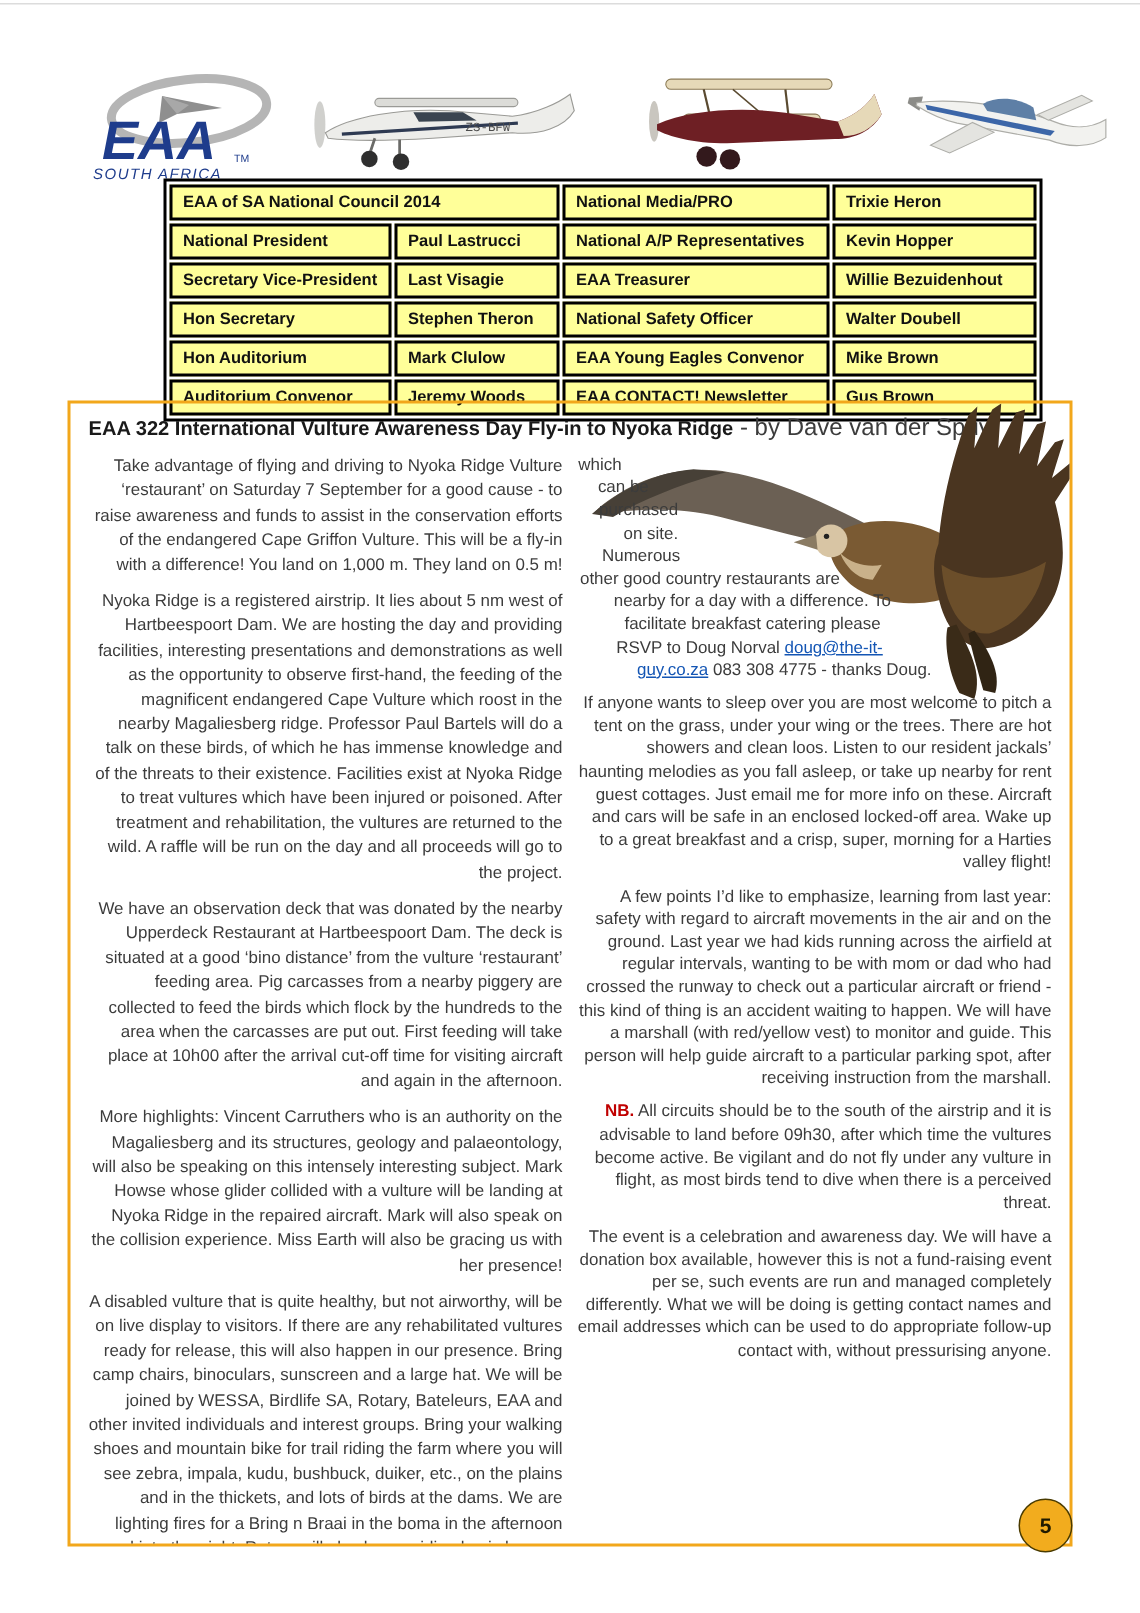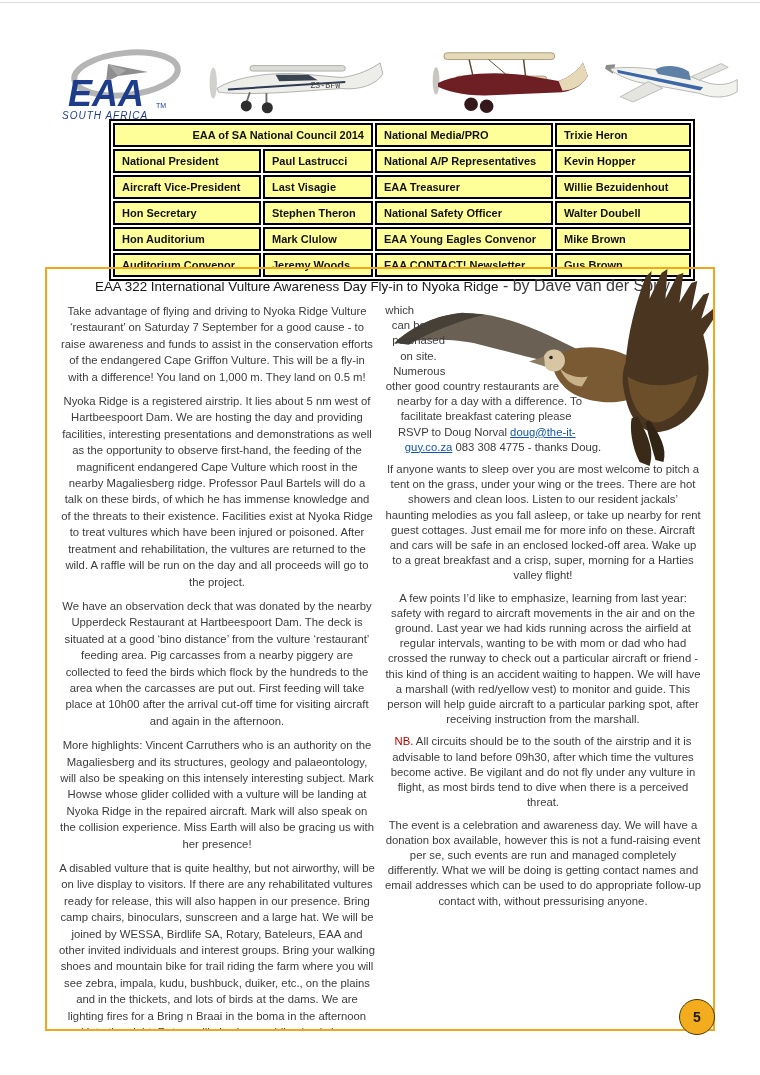--- a/index.html
+++ b/index.html
@@ -15,39 +15,39 @@
   .plane2{position:absolute;left:426px;top:44px;width:166px;height:70px;}
   .plane3{position:absolute;left:596px;top:38px;width:148px;height:82px;}
 
   
   .council-wrap{position:absolute;left:109px;top:119px;}
   table.council{border-collapse:separate;border-spacing:2px;border:2px solid #000;background:#fff;}
   table.council td{
     border:2px solid #000;background:#FFFF99;color:#111;
     font-size:11px;font-weight:bold;padding:2px 7px;height:16px;white-space:nowrap;
   }
-  td.t-title{text-align:right;font-size:11.5px;}
+  td.t-title{text-align:left;font-size:11.5px;}
   .cw1{width:130px}.cw2{width:92px}.cw3{width:160px}.cw4{width:118px}
 
   
   .article-box{
     position:absolute;left:45px;top:267px;width:670px;height:764px;
     border:2px solid #F2A71B;box-sizing:border-box;padding:8px 12px 6px 12px;overflow:hidden;
   }
   .article-title-row{font-size:13.4px;color:#1a1a1a;white-space:nowrap;}
-  .article-title{font-weight:normal;margin-left:36px;}
+  .article-title{font-weight:bold;}
   .article-byline{font-size:16px;color:#3c3c3c;}
   .cols{display:flex;gap:10px;margin-top:8px;}
-  .col{flex:1 1 0;font-size:11.3px;text-align:center;}
+  .col{flex:1 1 0;font-size:11.3px;text-align:right;}
   .col-left{line-height:16.4px;}
   .col-right{line-height:15.2px;}
   .col p{margin:0 0 8px 0;}
   .col-right p{margin:0 0 7px 0;}
   a.mail-link{color:#1355B4;text-decoration:underline;cursor:pointer;}
-  .nb-label{color:#C00000;font-weight:normal;margin-top:36px;}
+  .nb-label{color:#C00000;font-weight:bold;margin-top:36px;}
 
   .vulture-float{
     float:right;width:316px;height:180px;margin:-30px -2px 2px 0;
     shape-outside:polygon(10% 0%,100% 0%,100% 100%,88% 100%,65% 78%,72% 55%,50% 45%,22% 38%,22% 18%,10% 0%);
     shape-margin:4px;
   }
   .vulture-svg{width:332px;height:214px;display:block;margin:-8px -8px 0 0;}
 
   
   .page-circle{
@@ -124,21 +124,21 @@
       <td class="cw3">National Media/PRO</td>
       <td class="cw4">Trixie Heron</td>
     </tr>
     <tr>
       <td class="cw1">National President</td>
       <td class="cw2">Paul Lastrucci</td>
       <td>National A/P Representatives</td>
       <td>Kevin Hopper</td>
     </tr>
     <tr>
-      <td>Aircraft Vice-President</td>
+      <td>Secretary Vice-President</td>
       <td>Last Visagie</td>
       <td>EAA Treasurer</td>
       <td>Willie Bezuidenhout</td>
     </tr>
     <tr>
       <td>Hon Secretary</td>
       <td>Stephen Theron</td>
       <td>National Safety Officer</td>
       <td>Walter Doubell</td>
     </tr>

